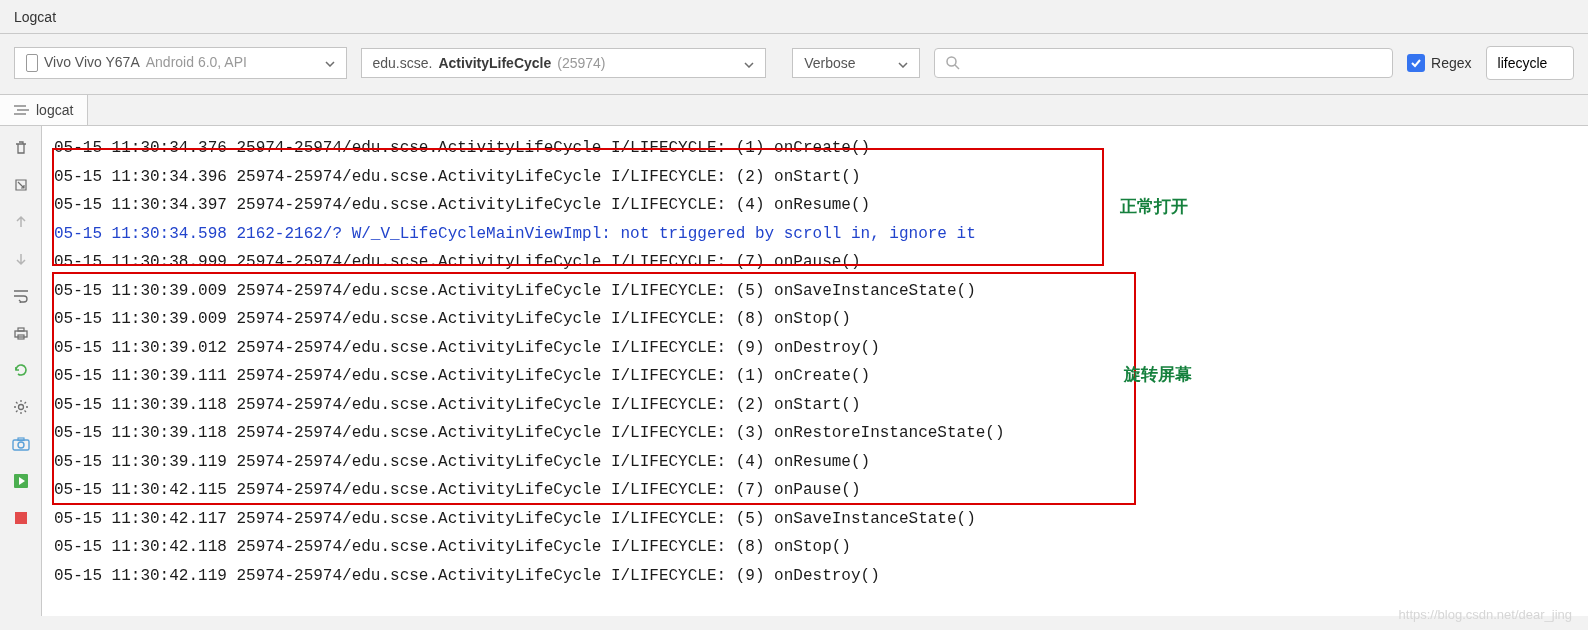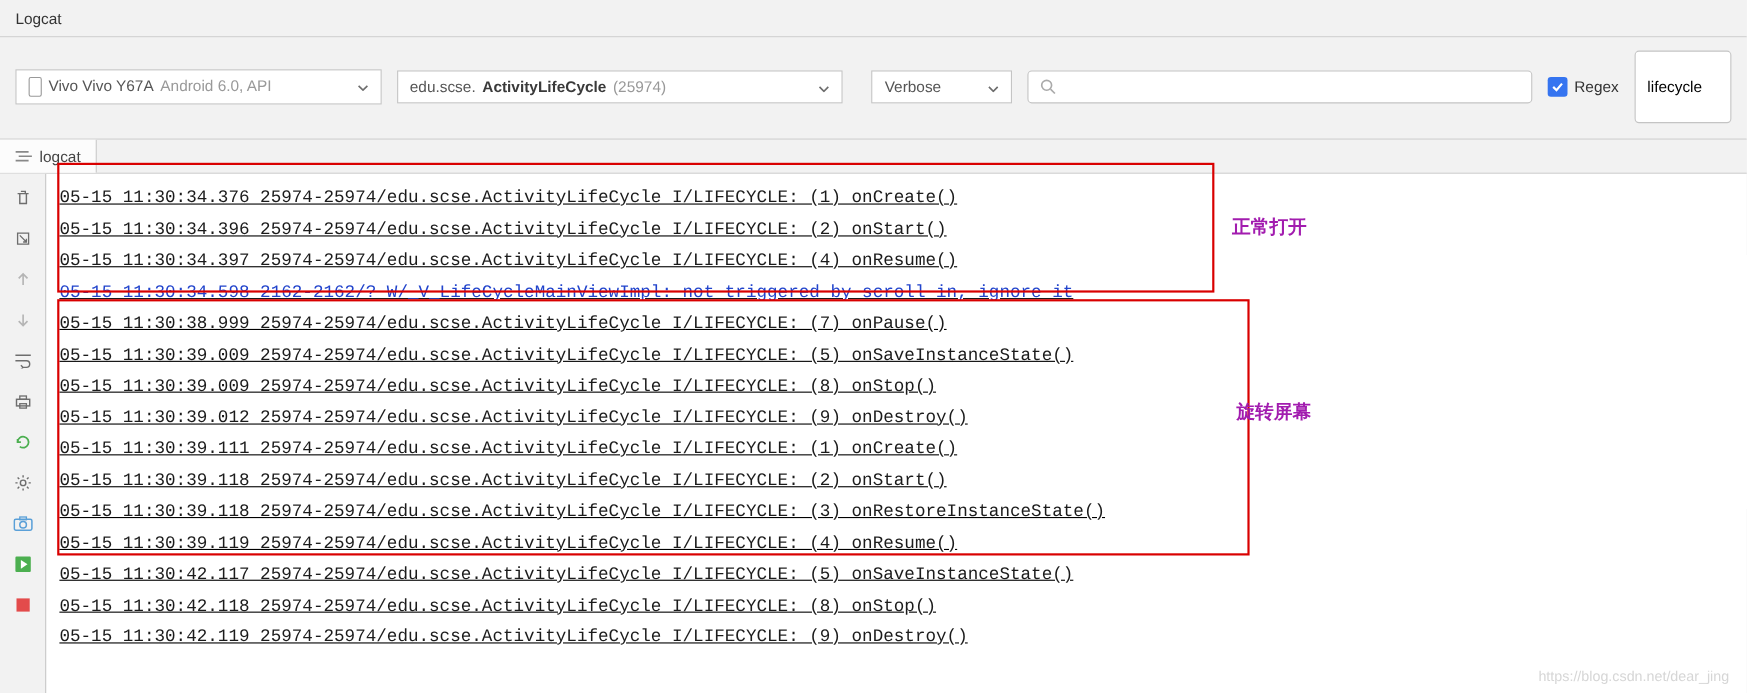--- a/index.html
+++ b/index.html
@@ -16,38 +16,38 @@
 .dd-device { width: 340px; }
 .dd-process { width: 415px; }
 .dd-level { width: 130px; margin-left: 12px; }
 
 .search { background: #ffffff; border: 1px solid #c4c4c4; border-radius: 4px; padding: 6px 10px; display: flex; align-items: center; gap: 8px; width: 470px; }
 .search svg { flex-shrink: 0; }
 .search input { border: none; outline: none; font-size: 14px; flex: 1; background: transparent; }
 
 .regex { display: flex; align-items: center; gap: 6px; font-size: 14px; color: #333; }
 .regex .cb { width: 18px; height: 18px; background: #3574f0; border-radius: 3px; display: flex; align-items: center; justify-content: center; }
-.filter-input { background: #ffffff; border: 1px solid #c4c4c4; border-radius: 4px; padding: 24px 11px; width: 90px; font-size: 14px; }
+.filter-input { background: #ffffff; border: 1px solid #c4c4c4; border-radius: 4px; padding: 8px 11px; width: 90px; font-size: 14px; }
 
 .tabs { background: #f2f2f2; display: flex; border-bottom: 1px solid #c9c9c9; }
 .tab { padding: 7px 14px; display: flex; align-items: center; gap: 6px; background: #fcfcfc; border-right: 1px solid #c9c9c9; font-size: 14px; color: #444; }
 
-.body-area { display: flex; background: #ffffff; height: 490px; text-decoration: underline; }
+.body-area { display: flex; background: #ffffff; height: 490px; }
 .sidebar { width: 42px; background: #f2f2f2; border-right: 1px solid #c9c9c9; display: flex; flex-direction: column; align-items: center; padding-top: 12px; gap: 17px; }
 .sidebar .ico { width: 20px; height: 20px; display: flex; align-items: center; justify-content: center; cursor: pointer; color: #6e6e6e; }
 
 .log-area { flex: 1; position: relative; padding: 8px 0 0 12px; font-family: "Consolas", "Courier New", monospace; font-size: 16px; line-height: 28.5px; color: #1b1b1b; }
 .log-line { white-space: pre; color: #1b1b1b; }
 .log-line.blue { color: #2244cc; }
 
 .red-box { position: absolute; border: 2px solid #d90000; pointer-events: none; }
 .box1 { left: 52px; top: 148px; width: 1052px; height: 118px; }
 .box2 { left: 52px; top: 272px; width: 1084px; height: 233px; }
 
-.anno { position: absolute; color: #a21caf; font-weight: 700; font-size: 17px; font-family: "Microsoft YaHei", sans-serif; }
+.anno { position: absolute; color: #15803d; font-weight: 700; font-size: 17px; font-family: "Microsoft YaHei", sans-serif; }
 .anno1 { left: 1120px; top: 195px; }
 .anno2 { left: 1124px; top: 363px; }
 
 .watermark { position: absolute; right: 16px; bottom: 8px; color: #d6d6d6; font-size: 13px; }
 
 .chev { display: inline-block; }
 </style>
 </head>
 <body>
 
@@ -188,20 +188,21 @@
       <div class="log-line">05-15 11:30:34.397 25974-25974/edu.scse.ActivityLifeCycle I/LIFECYCLE: (4) onResume()</div>
       <div class="log-line blue">05-15 11:30:34.598 2162-2162/? W/_V_LifeCycleMainViewImpl: not triggered by scroll in, ignore it</div>
       <div class="log-line">05-15 11:30:38.999 25974-25974/edu.scse.ActivityLifeCycle I/LIFECYCLE: (7) onPause()</div>
       <div class="log-line">05-15 11:30:39.009 25974-25974/edu.scse.ActivityLifeCycle I/LIFECYCLE: (5) onSaveInstanceState()</div>
       <div class="log-line">05-15 11:30:39.009 25974-25974/edu.scse.ActivityLifeCycle I/LIFECYCLE: (8) onStop()</div>
       <div class="log-line">05-15 11:30:39.012 25974-25974/edu.scse.ActivityLifeCycle I/LIFECYCLE: (9) onDestroy()</div>
       <div class="log-line">05-15 11:30:39.111 25974-25974/edu.scse.ActivityLifeCycle I/LIFECYCLE: (1) onCreate()</div>
       <div class="log-line">05-15 11:30:39.118 25974-25974/edu.scse.ActivityLifeCycle I/LIFECYCLE: (2) onStart()</div>
       <div class="log-line">05-15 11:30:39.118 25974-25974/edu.scse.ActivityLifeCycle I/LIFECYCLE: (3) onRestoreInstanceState()</div>
       <div class="log-line">05-15 11:30:39.119 25974-25974/edu.scse.ActivityLifeCycle I/LIFECYCLE: (4) onResume()</div>
+      <div class="log-line">05-15 11:30:42.115 25974-25974/edu.scse.ActivityLifeCycle I/LIFECYCLE: (7) onPause()</div>
       <div class="log-line">05-15 11:30:42.117 25974-25974/edu.scse.ActivityLifeCycle I/LIFECYCLE: (5) onSaveInstanceState()</div>
       <div class="log-line">05-15 11:30:42.118 25974-25974/edu.scse.ActivityLifeCycle I/LIFECYCLE: (8) onStop()</div>
       <div class="log-line">05-15 11:30:42.119 25974-25974/edu.scse.ActivityLifeCycle I/LIFECYCLE: (9) onDestroy()</div>
     </div>
 </div>
 
 <div class="red-box box1"></div>
 <div class="red-box box2"></div>
 <div class="anno anno1">正常打开</div>
 <div class="anno anno2">旋转屏幕</div>

